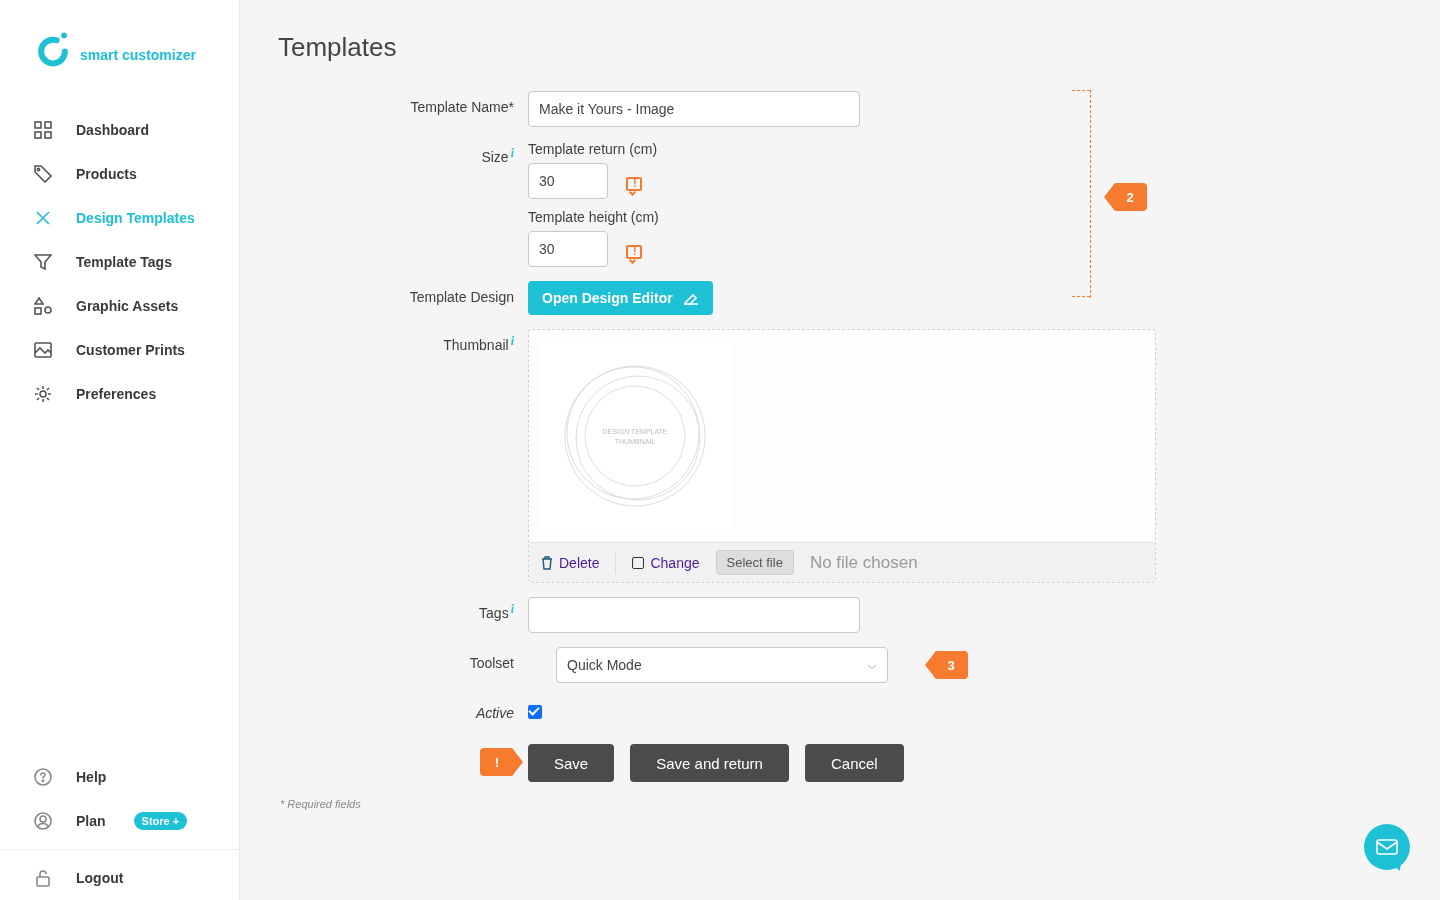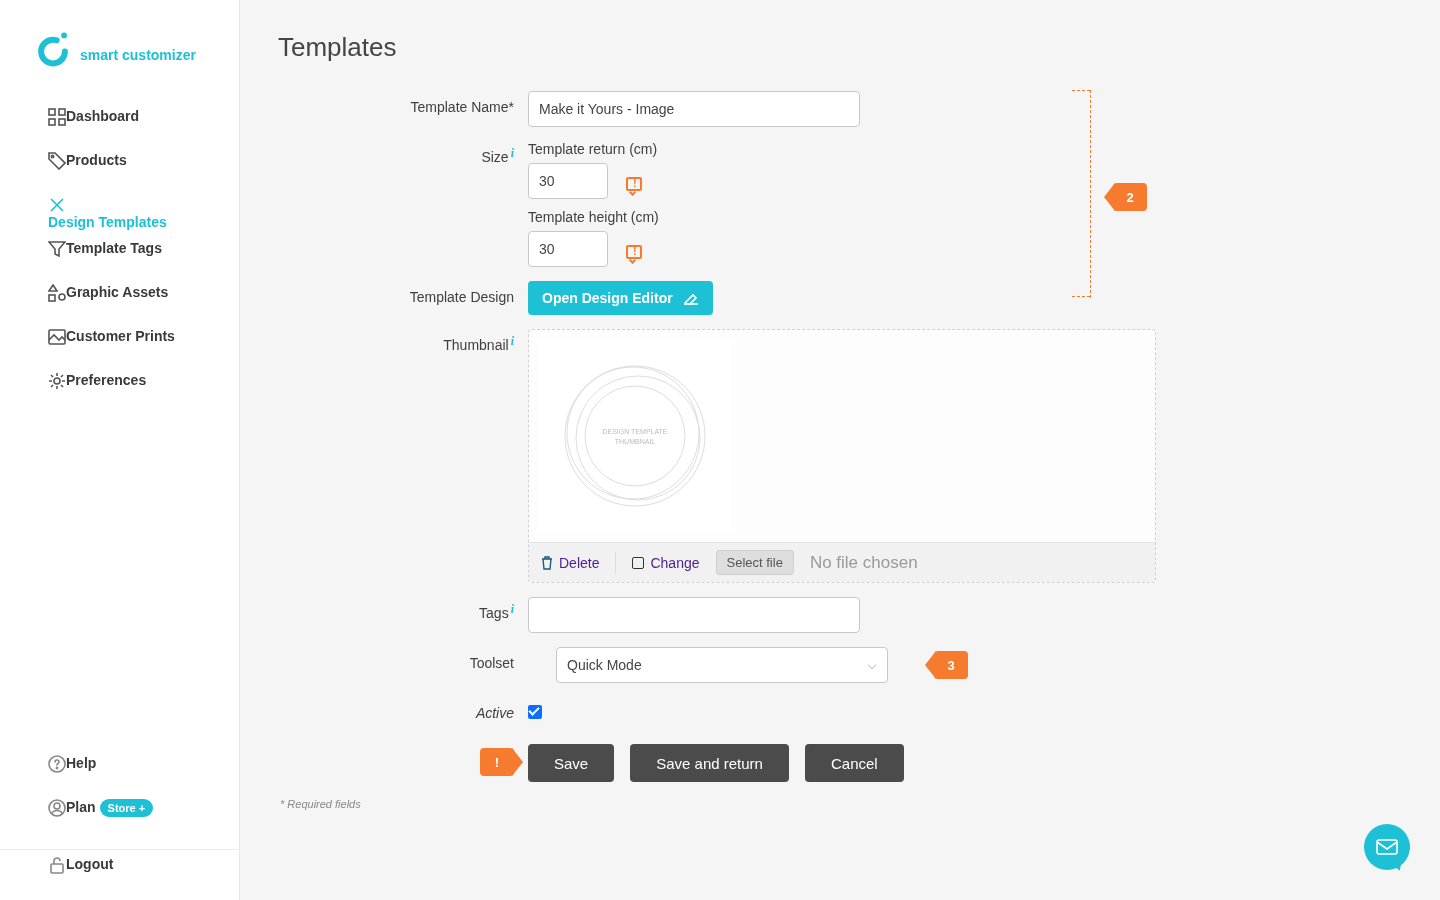--- a/index.html
+++ b/index.html
@@ -28,29 +28,29 @@
     align-items: center;
     padding-left: 36px;
     gap: 10px;
   }
   .logo svg { width: 34px; height: 36px; }
   .logo-text { color:#1dc0d5; font-weight:600; font-size:14px;margin-top:12px;}
   .nav-main { padding-top: 10px; flex: 1; }
   .nav-item, .nav-bottom-item {
     height: 44px;
     display: flex;
-    align-items: flex-start;
-    padding-left: 48px;
-    gap: 0;
+    align-items: center;
+    padding-left: 34px;
+    gap: 24px;
     cursor: pointer;
     color:#3a3a3a;
     font-weight:600;
     font-size:14px;
   }
-  .nav-item.active { color:#1dc0d5;flex-direction:column; }
+  .nav-item.active { color:#1dc0d5; }
   .nav-icon { width:18px;height:18px;display:flex;align-items:center;justify-content:center; }
   .nav-bottom { border-bottom:1px solid #ececec; padding-bottom:6px;}
   .plan-pill {
     background:#1dc0d5;color:#fff;font-size:11px;font-weight:600;
     padding:3px 8px;border-radius:10px;margin-left:4px;
   }
   .nav-logout-wrap { padding-top:6px; }
   
   .main { flex:1; position:relative; padding: 32px 0 0 38px; }
   h1.page-title { font-size:26px; font-weight:400; color:#444; margin:0 0 28px 0; }

